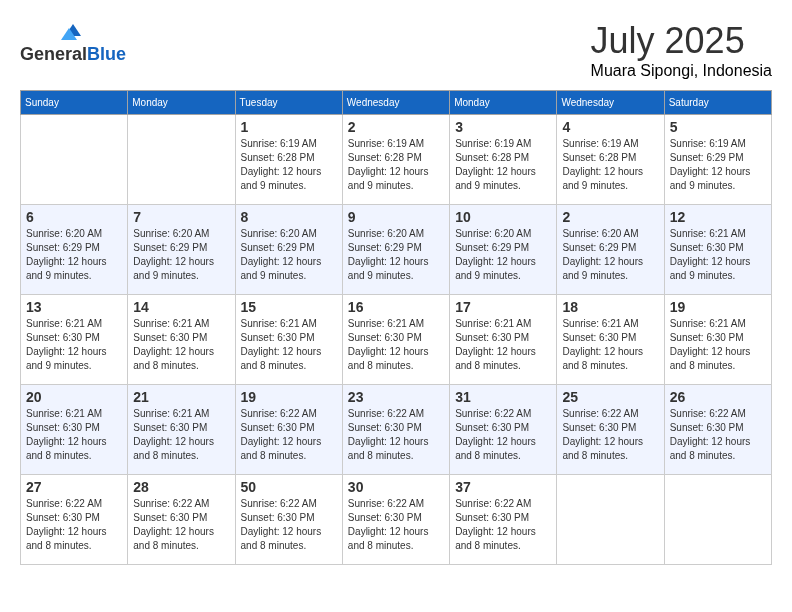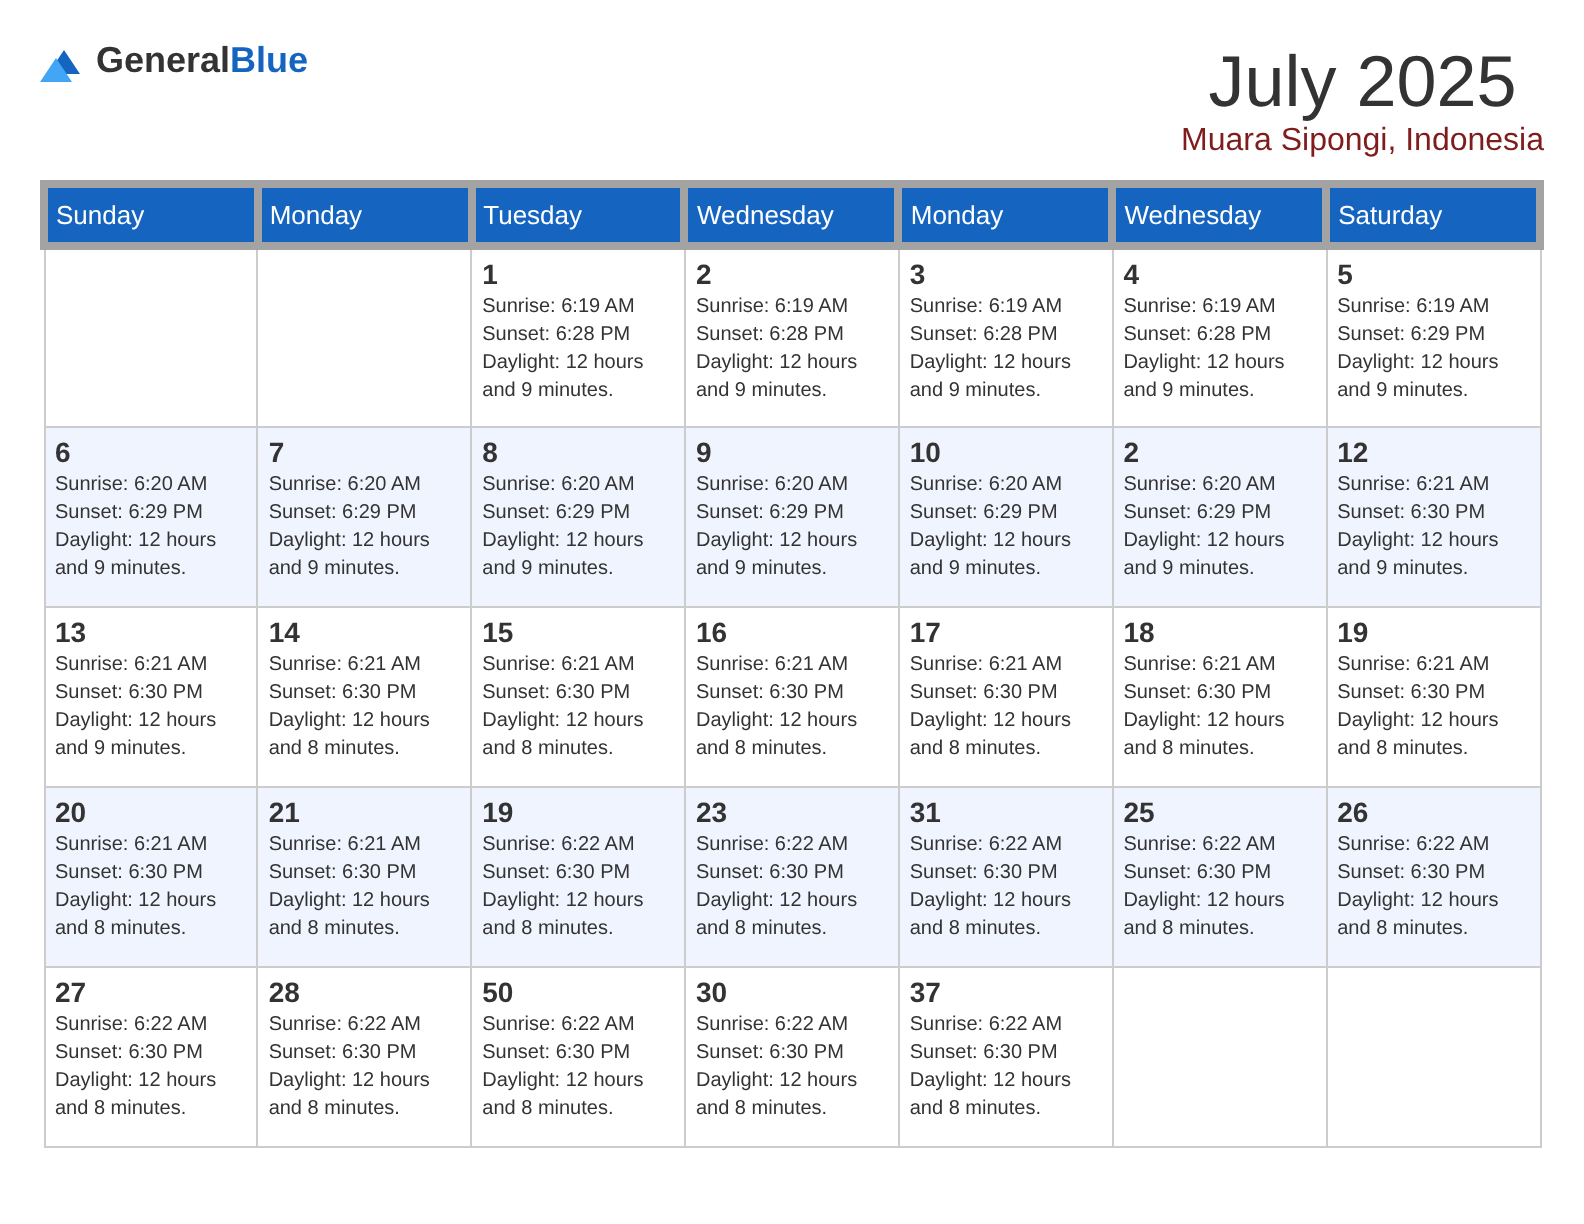--- a/index.html
+++ b/index.html
@@ -13,50 +13,51 @@
     .header {
       display: flex;
       justify-content: space-between;
       align-items: flex-start;
       margin-bottom: 10px;
     }
     .logo {
       display: flex;
       align-items: center;
       gap: 4px;
+      flex-direction: column;
     }
     .logo-icon {
       width: 24px;
       height: 20px;
     }
     .title-block {
-      text-align: center;
+      text-align: left;
     }
     .month-year {
       font-size: 36px;
       color: #333;
       font-weight: normal;
     }
     .location {
       font-size: 16px;
-      color: #7f1d1d;
+      color: #000000;
     }
     table {
       width: 100%;
       border-collapse: collapse;
       font-size: 11px;
     }
     th {
       background-color: #1565C0;
       color: #fff;
       padding: 6px 4px;
       text-align: left;
-      font-size: 13px;
+      font-size: 10px;
       font-weight: normal;
-      border: 4px solid #a3a3a3;
+      border: 1px solid #a3a3a3;
     }
     td {
       border: 1px solid #ccc;
       vertical-align: top;
       padding: 4px 5px;
       height: 90px;
       width: 107px;
     }
     .day-number {
       font-size: 14px;

